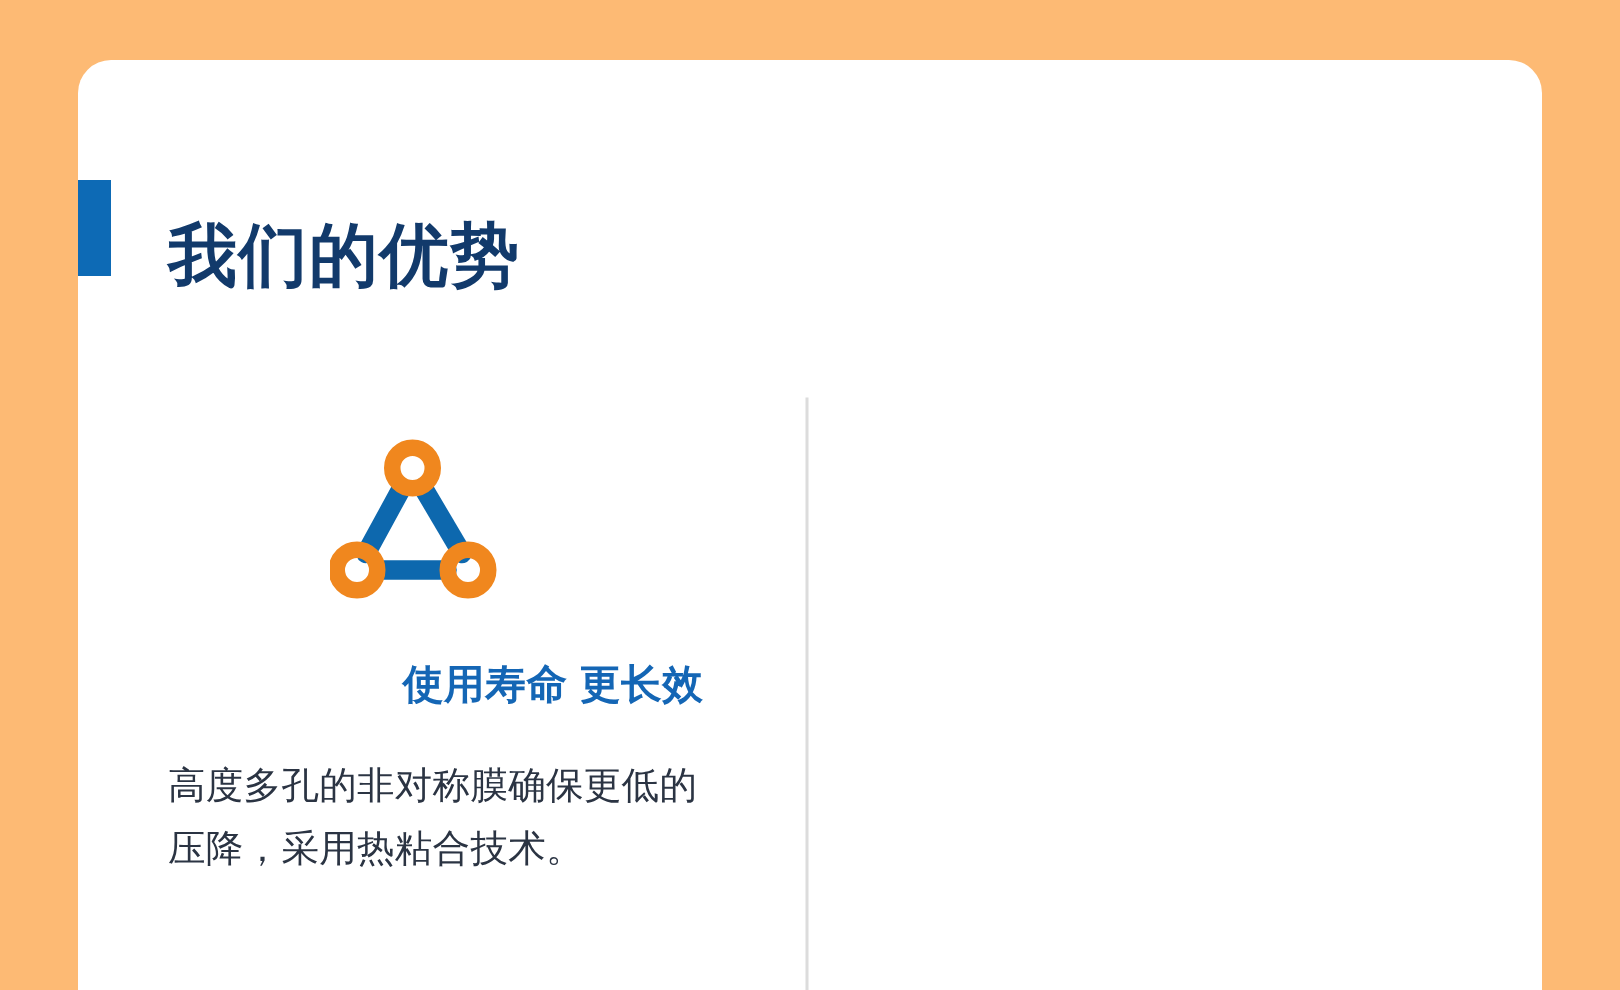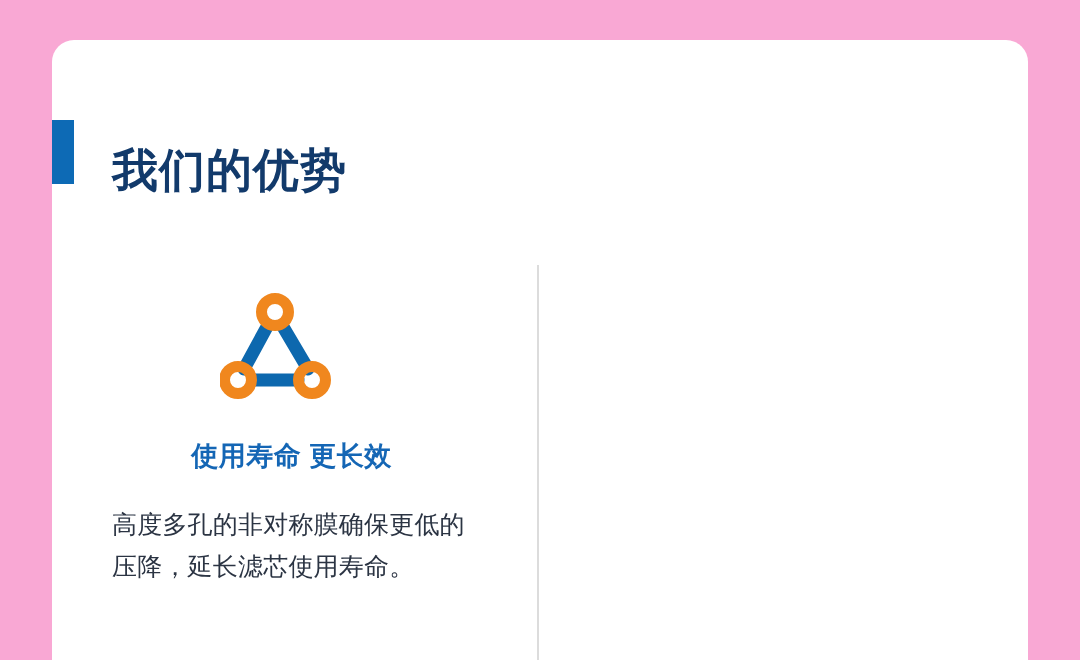--- a/index.html
+++ b/index.html
@@ -10,21 +10,21 @@
     width: 1080px;
     height: 660px;
     overflow: hidden;
     font-family: "Liberation Sans", "DejaVu Sans", sans-serif;
     background: #b3c2dc;
   }
   #stage {
     position: relative;
     width: 1080px;
     height: 660px;
-    background: #f9a8d4;
+    background: #fdba74;
   }
   
   #card {
     position: absolute;
     left: 52px;
     top: 40px;
     width: 976px;
     height: 640px;               
     background: #ffffff;
     border-radius: 22px 22px 0 0;
@@ -78,21 +78,21 @@
   .feature-title {
     font-size: 27px;
     font-weight: bold;
     color: #1466b5;
     letter-spacing: 0.5px;
     text-align: center;
     width: 355px;
     margin: 0;
     line-height: 1.2;
   }
-  #feature-col-0 .feature-title { padding-left: 2px; }
+  #feature-col-0 .feature-title { padding-left: 2px; text-align: right; }
   #feature-col-1 .feature-title { padding-left: 0px; }
 
   .feature-desc {
     margin: 31px 0 0 0;
     font-size: 25px;
     line-height: 1.68;
     color: #2b3443;
     width: 366px;
     letter-spacing: 0.2px;
   }
@@ -122,17 +122,17 @@
         </g>
         <g fill="none" stroke="#f0871e" stroke-width="11">
           <circle cx="55" cy="24" r="13.5"></circle>
           <circle cx="18" cy="92" r="13.5"></circle>
           <circle cx="92" cy="92" r="13.5"></circle>
         </g>
       </svg>
     </div>
 
     <div class="feature-title">使用寿命 更长效</div>
-    <p class="feature-desc">高度多孔的非对称膜确保更低的压降，延长滤芯使用寿命。</p>
+    <p class="feature-desc">高度多孔的非对称膜确保更低的压降，采用热粘合技术。</p>
   </div>
 
 
 </div>
 
 </body></html>

